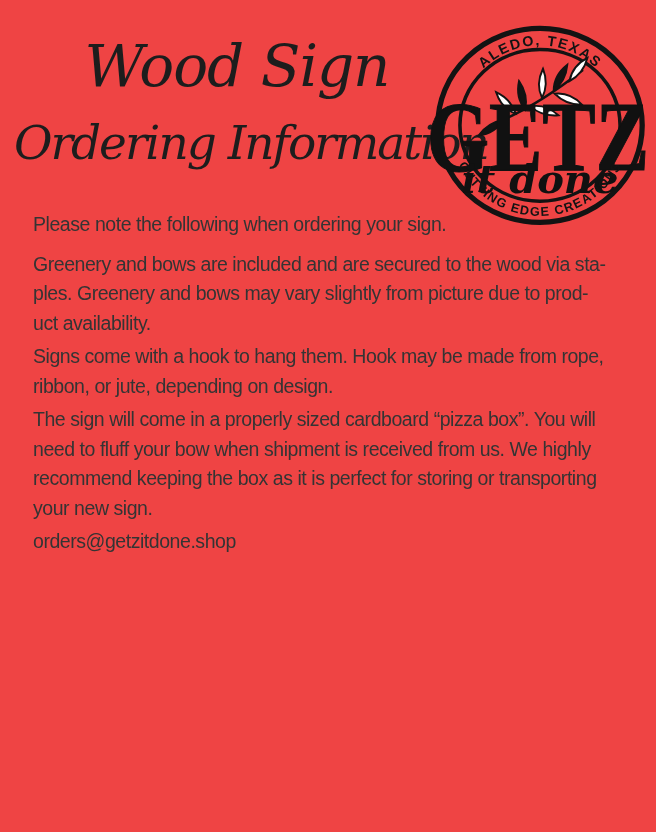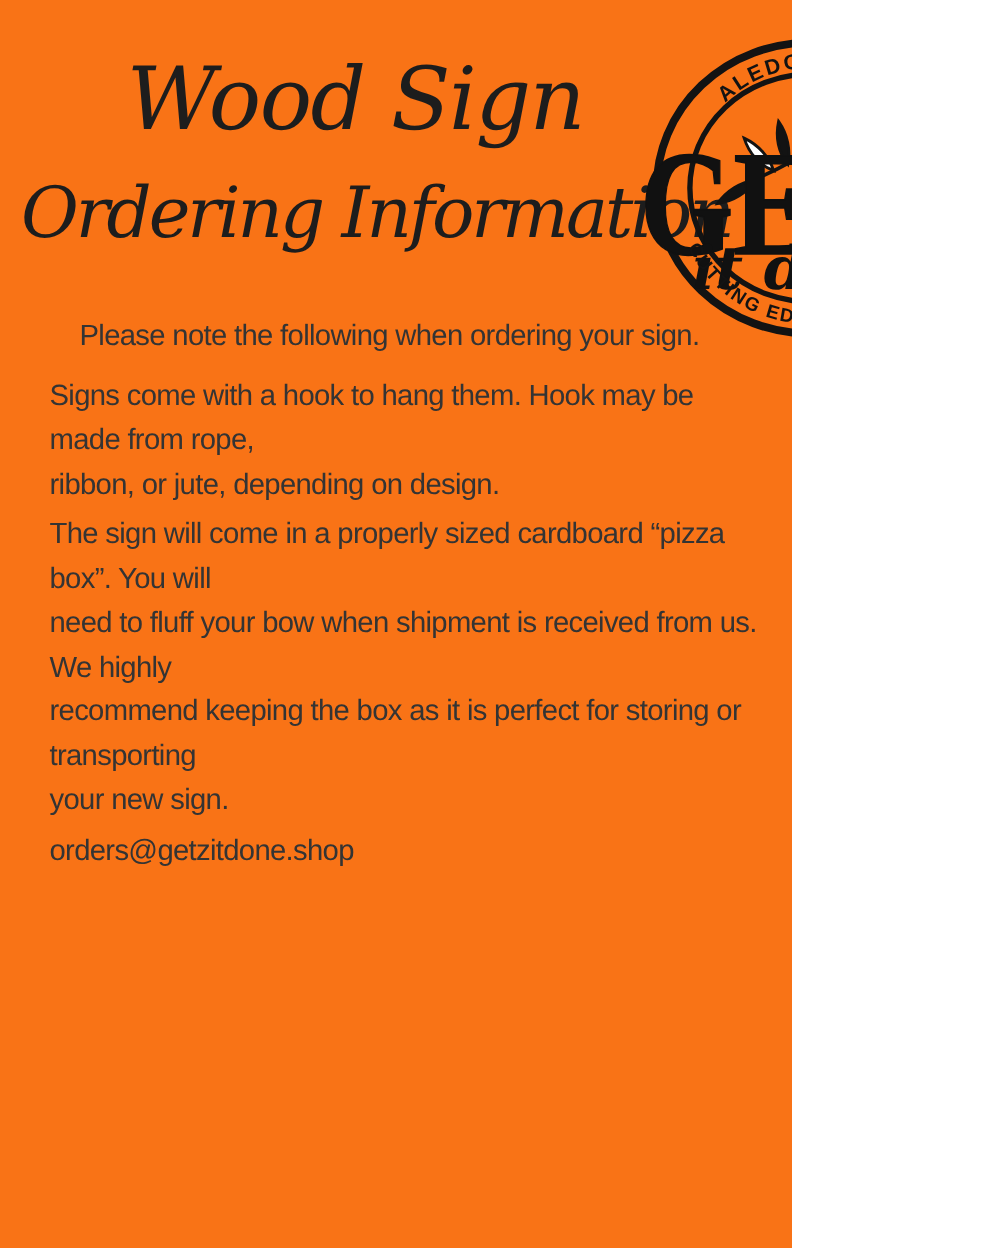--- a/index.html
+++ b/index.html
@@ -2,23 +2,23 @@
 <html><head>
 <meta charset="utf-8">
 <style>
   html, body {
     margin: 0;
     padding: 0;
     background: #ffffff;
   }
   .page {
     position: relative;
-    width: 528px;
+    width: 656px;
     height: 832px;
-    background: #f97316;
+    background: #ef4444;
     overflow: hidden;
     font-family: "Liberation Sans", sans-serif;
   }
 
   
   .title {
     position: absolute;
     left: 14px;
     top: 28px;
     width: 446px;
@@ -90,21 +90,20 @@
   }
   .para {
     margin: 0 0 4px 0;
     font-size: 19.5px;
     line-height: 29.5px;
     letter-spacing: -0.45px;
     white-space: pre-line;
   }
   .para:first-child {
     margin-bottom: 10px;
-    margin-left: 20px;
   }
   .email {
     margin-top: 2px;
     font-size: 19.5px;
     line-height: 29.5px;
     letter-spacing: -0.45px;
     color: #343434;
   }
 </style>
 </head>
@@ -148,20 +147,23 @@
     <text class="tagline" x="110" y="164" text-anchor="middle">it done</text>
 
     <text class="arc-bottom" text-anchor="middle">
       <textPath href="#arcBottom" startOffset="50%">CUTTING EDGE CREATIONS</textPath>
     </text>
   </svg>
 
   <div class="content">
     <div>
         <p class="para">Please note the following when ordering your sign.</p>
+        <p class="para">Greenery and bows are included and are secured to the wood via sta-
+ples. Greenery and bows may vary slightly from picture due to prod-
+uct availability.</p>
         <p class="para">Signs come with a hook to hang them. Hook may be made from rope,
 ribbon, or jute, depending on design.</p>
         <p class="para">The sign will come in a properly sized cardboard “pizza box”. You will
 need to fluff your bow when shipment is received from us. We highly
 recommend keeping the box as it is perfect for storing or transporting
 your new sign.</p>
       </div>
     <div class="email">orders@getzitdone.shop</div>
   </div>
 

